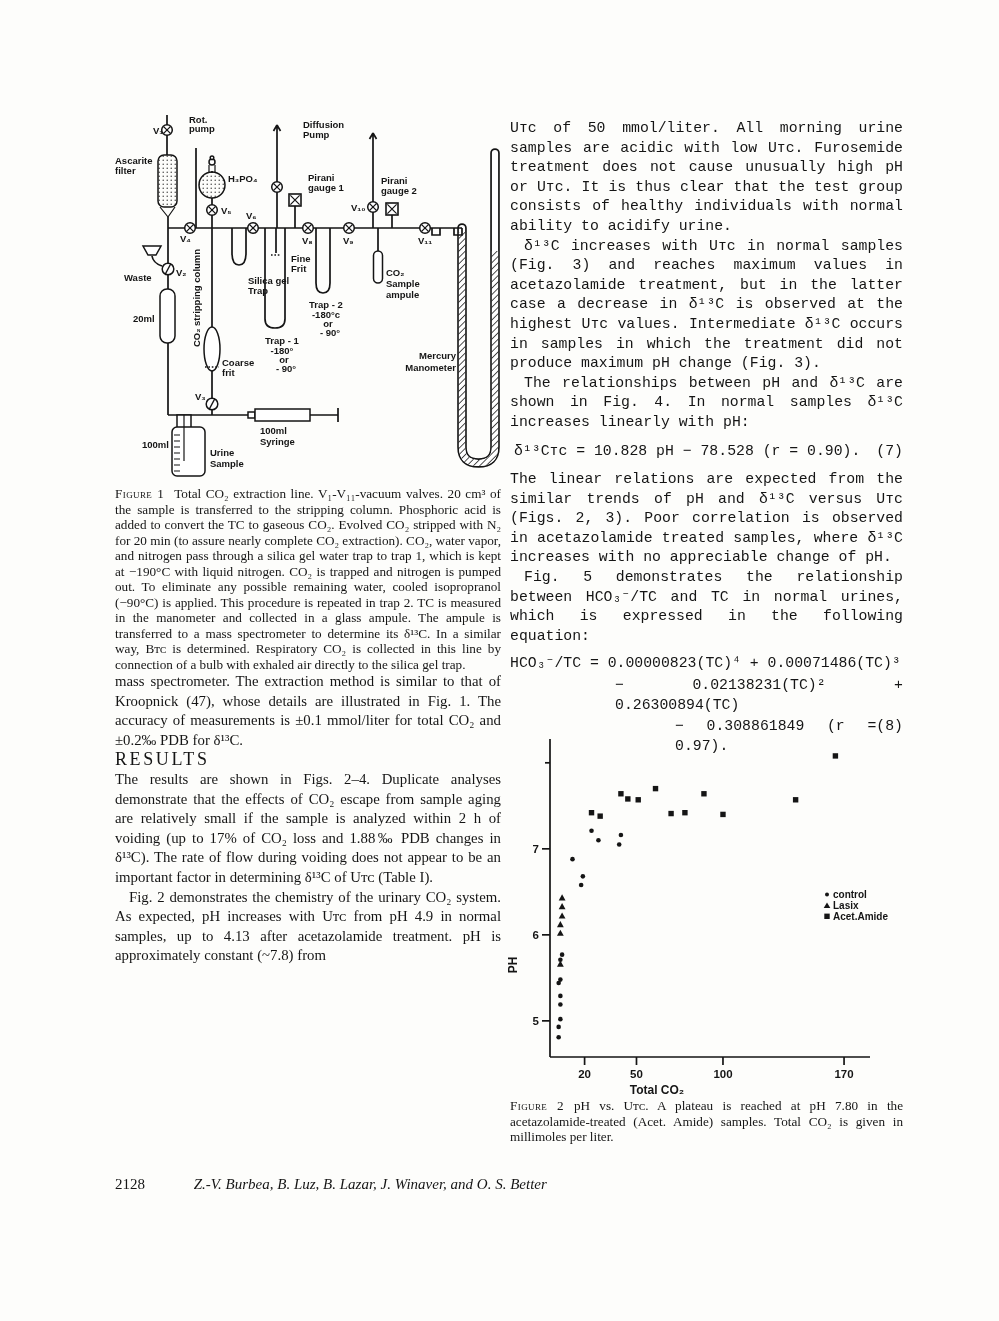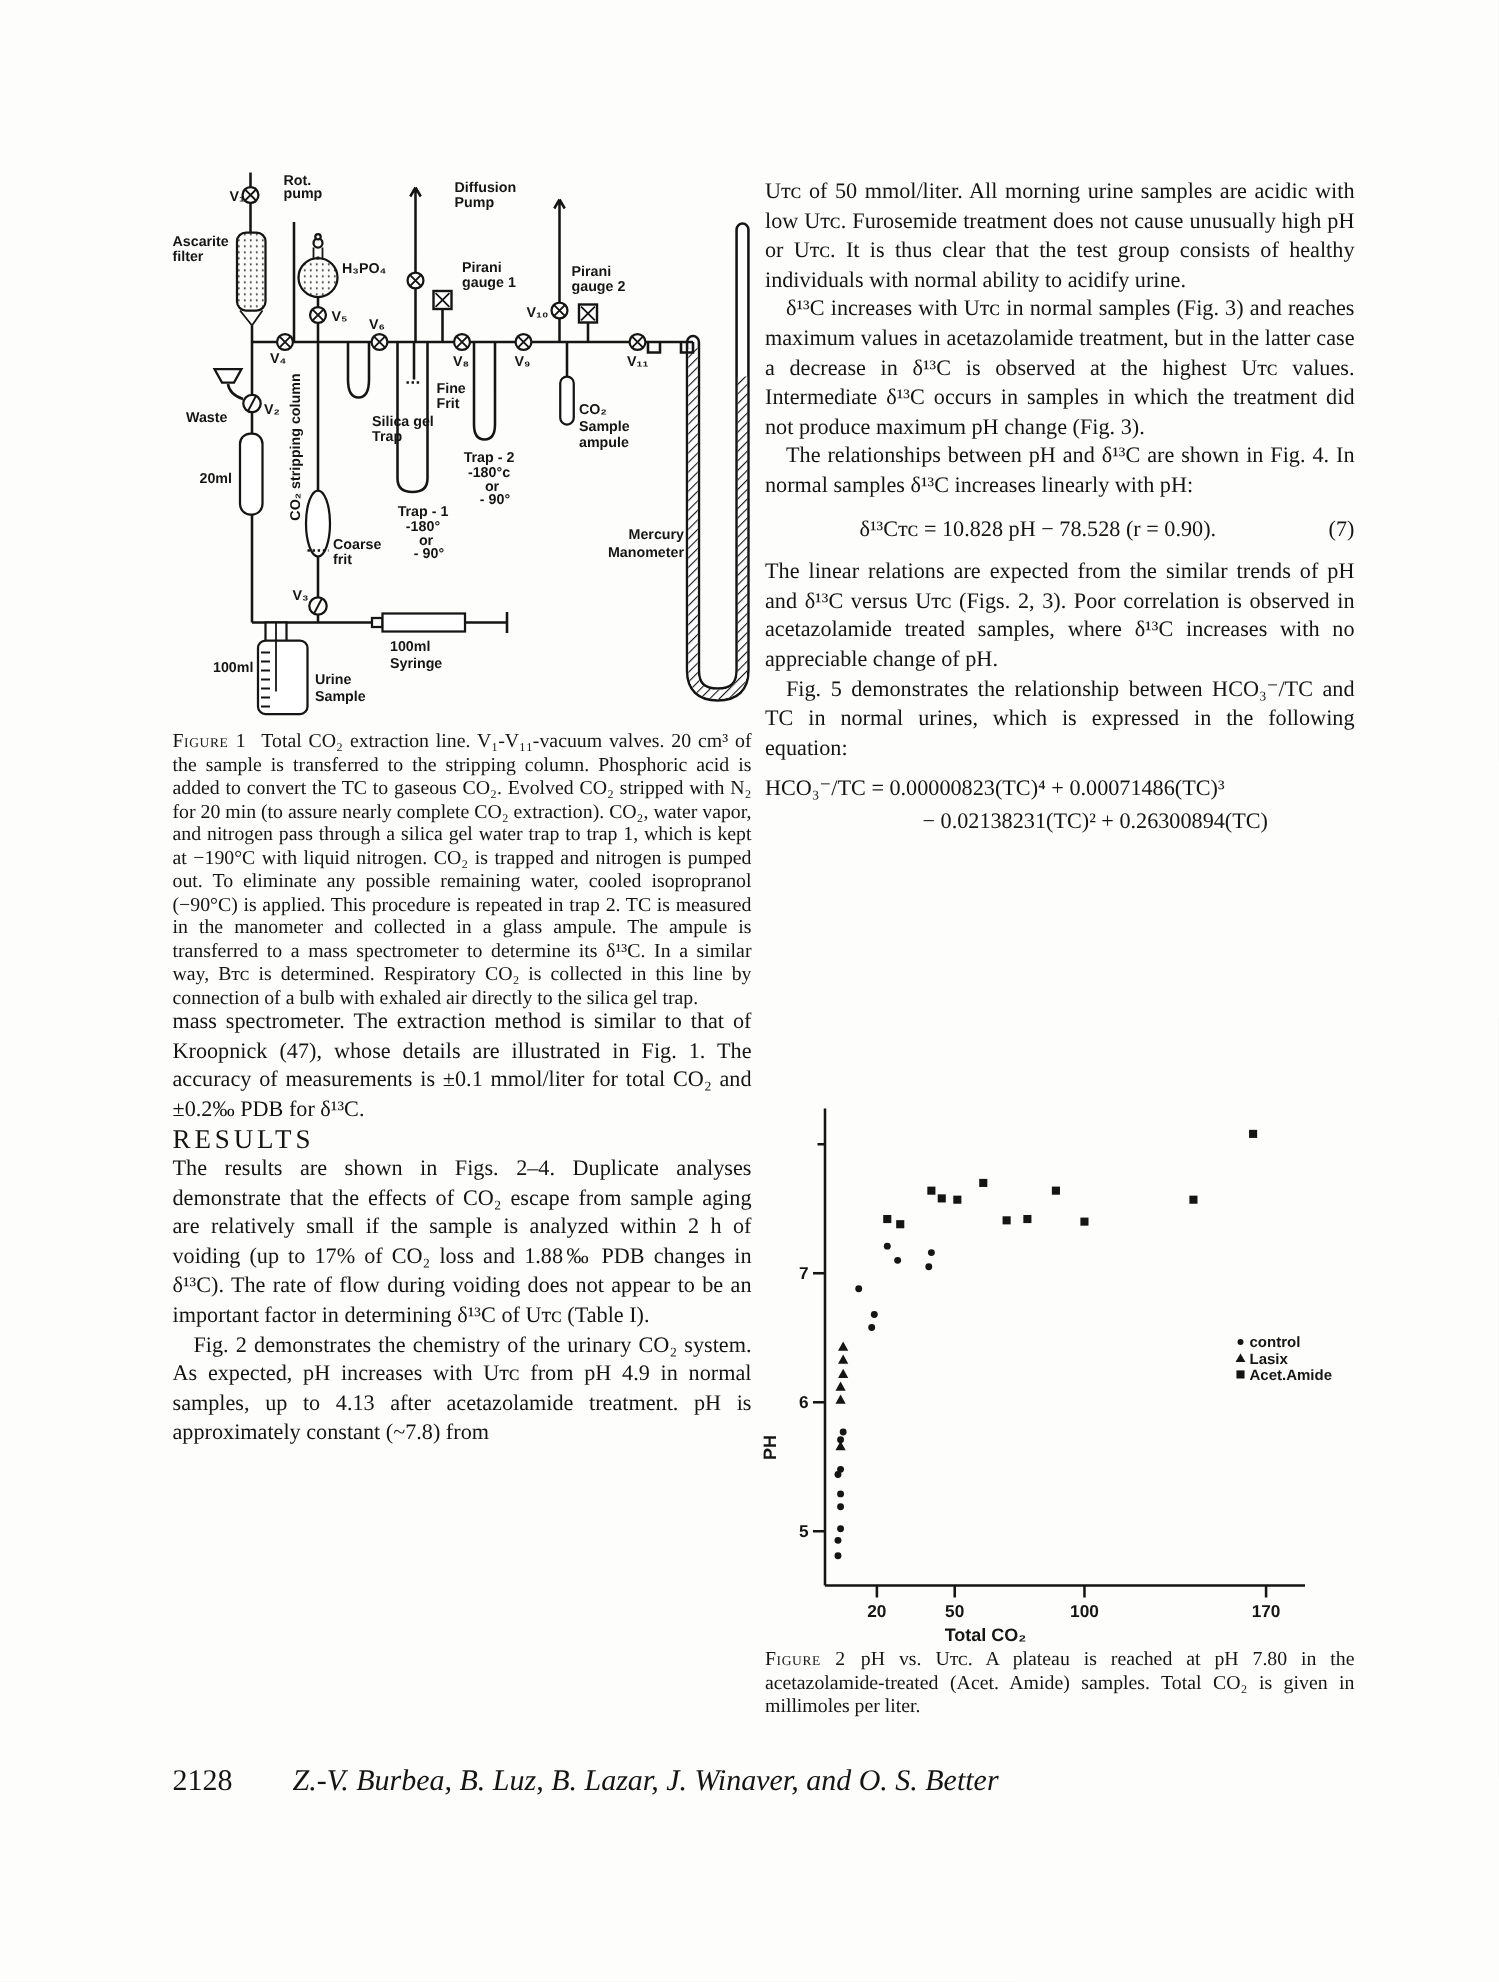--- a/index.html
+++ b/index.html
@@ -13,21 +13,21 @@
   .sc{font-variant:small-caps;letter-spacing:.4px;margin-right:10px;}
   .heading{font-size:18px;letter-spacing:2.6px;margin:14px 0 10px 62px;}
   .eq{display:flex;align-items:baseline;margin:9px 0 9px 0;gap:12px;}
   .eqbody{flex:1;text-align:center;}
   .eqnum{text-align:right;}
   .eq8line{margin:2px 0;}
   .eq8l2{margin-left:105px;}
   .eq8l3{display:flex;}
   .eq8l3 .t{margin-left:165px;}
   .eq8l3 .sp{flex:1;}
-  .footer{position:absolute;top:1176px;left:115px;width:790px;font-size:20px;}
+  .footer{position:absolute;top:1176px;left:115px;width:790px;font-size:15px;}
   .footer .pgnum{display:inline-block;width:75px;}
   .authors{font-style:italic;}
   
   .fig1{position:absolute;left:110px;top:103px;width:400px;height:380px;}
   .dlab{font:bold 9.5px "Liberation Sans","DejaVu Sans",sans-serif;fill:#151515;}
   .pipe{stroke:#151515;stroke-width:1.7;fill:none;}
   .thin{stroke:#151515;stroke-width:1.2;fill:none;}
   .vessel{fill:#fff;stroke:#151515;stroke-width:1.5;}
   .dashedfrit{stroke:#151515;stroke-width:1.6;stroke-dasharray:1.6,1.8;fill:none;}
   
@@ -189,33 +189,38 @@
   </svg>
 
   <div class="col bodytext" style="left:115px;top:486px;width:386px;">
     <p class="caption"><span class="sc">Figure 1</span><span>Total CO₂ extraction line. V₁-V₁₁-vacuum valves. 20 cm³ of the sample is transferred to the stripping column. Phosphoric acid is added to convert the TC to gaseous CO₂. Evolved CO₂ stripped with N₂ for 20 min (to assure nearly complete CO₂ extraction). CO₂, water vapor, and nitrogen pass through a silica gel water trap to trap 1, which is kept at −190°C with liquid nitrogen. CO₂ is trapped and nitrogen is pumped out. To eliminate any possible remaining water, cooled isopropranol (−90°C) is applied. This procedure is repeated in trap 2. TC is measured in the manometer and collected in a glass ampule. The ampule is transferred to a mass spectrometer to determine its δ¹³C. In a similar way, Bᴛᴄ is determined. Respiratory CO₂ is collected in this line by connection of a bulb with exhaled air directly to the silica gel trap.</span></p>
     <p>mass spectrometer. The extraction method is similar to that of Kroopnick (47), whose details are illustrated in Fig. 1. The accuracy of measurements is ±0.1 mmol/liter for total CO₂ and ±0.2‰ PDB for δ¹³C.</p>
     <p class="heading">RESULTS</p>
     <p>The results are shown in Figs. 2–4. Duplicate analyses demonstrate that the effects of CO₂ escape from sample aging are relatively small if the sample is analyzed within 2 h of voiding (up to 17% of CO₂ loss and 1.88‰ PDB changes in δ¹³C). The rate of flow during voiding does not appear to be an important factor in determining δ¹³C of Uᴛᴄ (Table I).</p>
     <p class="indent">Fig. 2 demonstrates the chemistry of the urinary CO₂ system. As expected, pH increases with Uᴛᴄ from pH 4.9 in normal samples, up to 4.13 after acetazolamide treatment. pH is approximately constant (~7.8) from</p>
   </div>
 
-  <div class="col bodytext" style="left:510px;top:119px;width:393px;">
+  <div class="col bodytext" style="left:510px;top:119px;width:393px;font-family:Liberation Mono, monospace;">
     <p>Uᴛᴄ of 50 mmol/liter. All morning urine samples are acidic with low Uᴛᴄ. Furosemide treatment does not cause unusually high pH or Uᴛᴄ. It is thus clear that the test group consists of healthy individuals with normal ability to acidify urine.</p>
     <p class="indent">δ¹³C increases with Uᴛᴄ in normal samples (Fig. 3) and reaches maximum values in acetazolamide treatment, but in the latter case a decrease in δ¹³C is observed at the highest Uᴛᴄ values. Intermediate δ¹³C occurs in samples in which the treatment did not produce maximum pH change (Fig. 3).</p>
     <p class="indent">The relationships between pH and δ¹³C are shown in Fig. 4. In normal samples δ¹³C increases linearly with pH:</p>
     <div class="eq">
       <span class="eqbody">δ¹³Cᴛᴄ = 10.828 pH − 78.528    (r = 0.90).</span>
       <span class="eqnum">(7)</span>
     </div>
     <p>The linear relations are expected from the similar trends of pH and δ¹³C versus Uᴛᴄ (Figs. 2, 3). Poor correlation is observed in acetazolamide treated samples, where δ¹³C increases with no appreciable change of pH.</p>
     <p class="indent">Fig. 5 demonstrates the relationship between HCO₃⁻/TC and TC in normal urines, which is expressed in the following equation:</p>
     <div style="margin-top:8px;">
       <div class="eq8line">HCO₃⁻/TC = 0.00000823(TC)⁴ + 0.00071486(TC)³</div>
       <div class="eq8line eq8l2">− 0.02138231(TC)² + 0.26300894(TC)</div>
+      <div class="eq8line eq8l3">
+        <span class="t">− 0.308861849    (r = 0.97).</span>
+        <span class="sp"></span>
+        <span>(8)</span>
+      </div>
     </div>
   </div>
 
   <svg id="fig2svg" class="fig2" viewBox="0 0 400 358">
     <g id="axes-layer">
         <path d="M45,2 V320 M45,320 H365" class="axis"></path>
         <line x1="37" y1="283.8709677419355" x2="45" y2="283.8709677419355" class="axis"></line>
         <text x="34" y="287.8709677419355" text-anchor="end" class="ticklab">5</text>
         <line x1="37" y1="197.84946236559142" x2="45" y2="197.84946236559142" class="axis"></line>
         <text x="34" y="201.84946236559142" text-anchor="end" class="ticklab">6</text>

